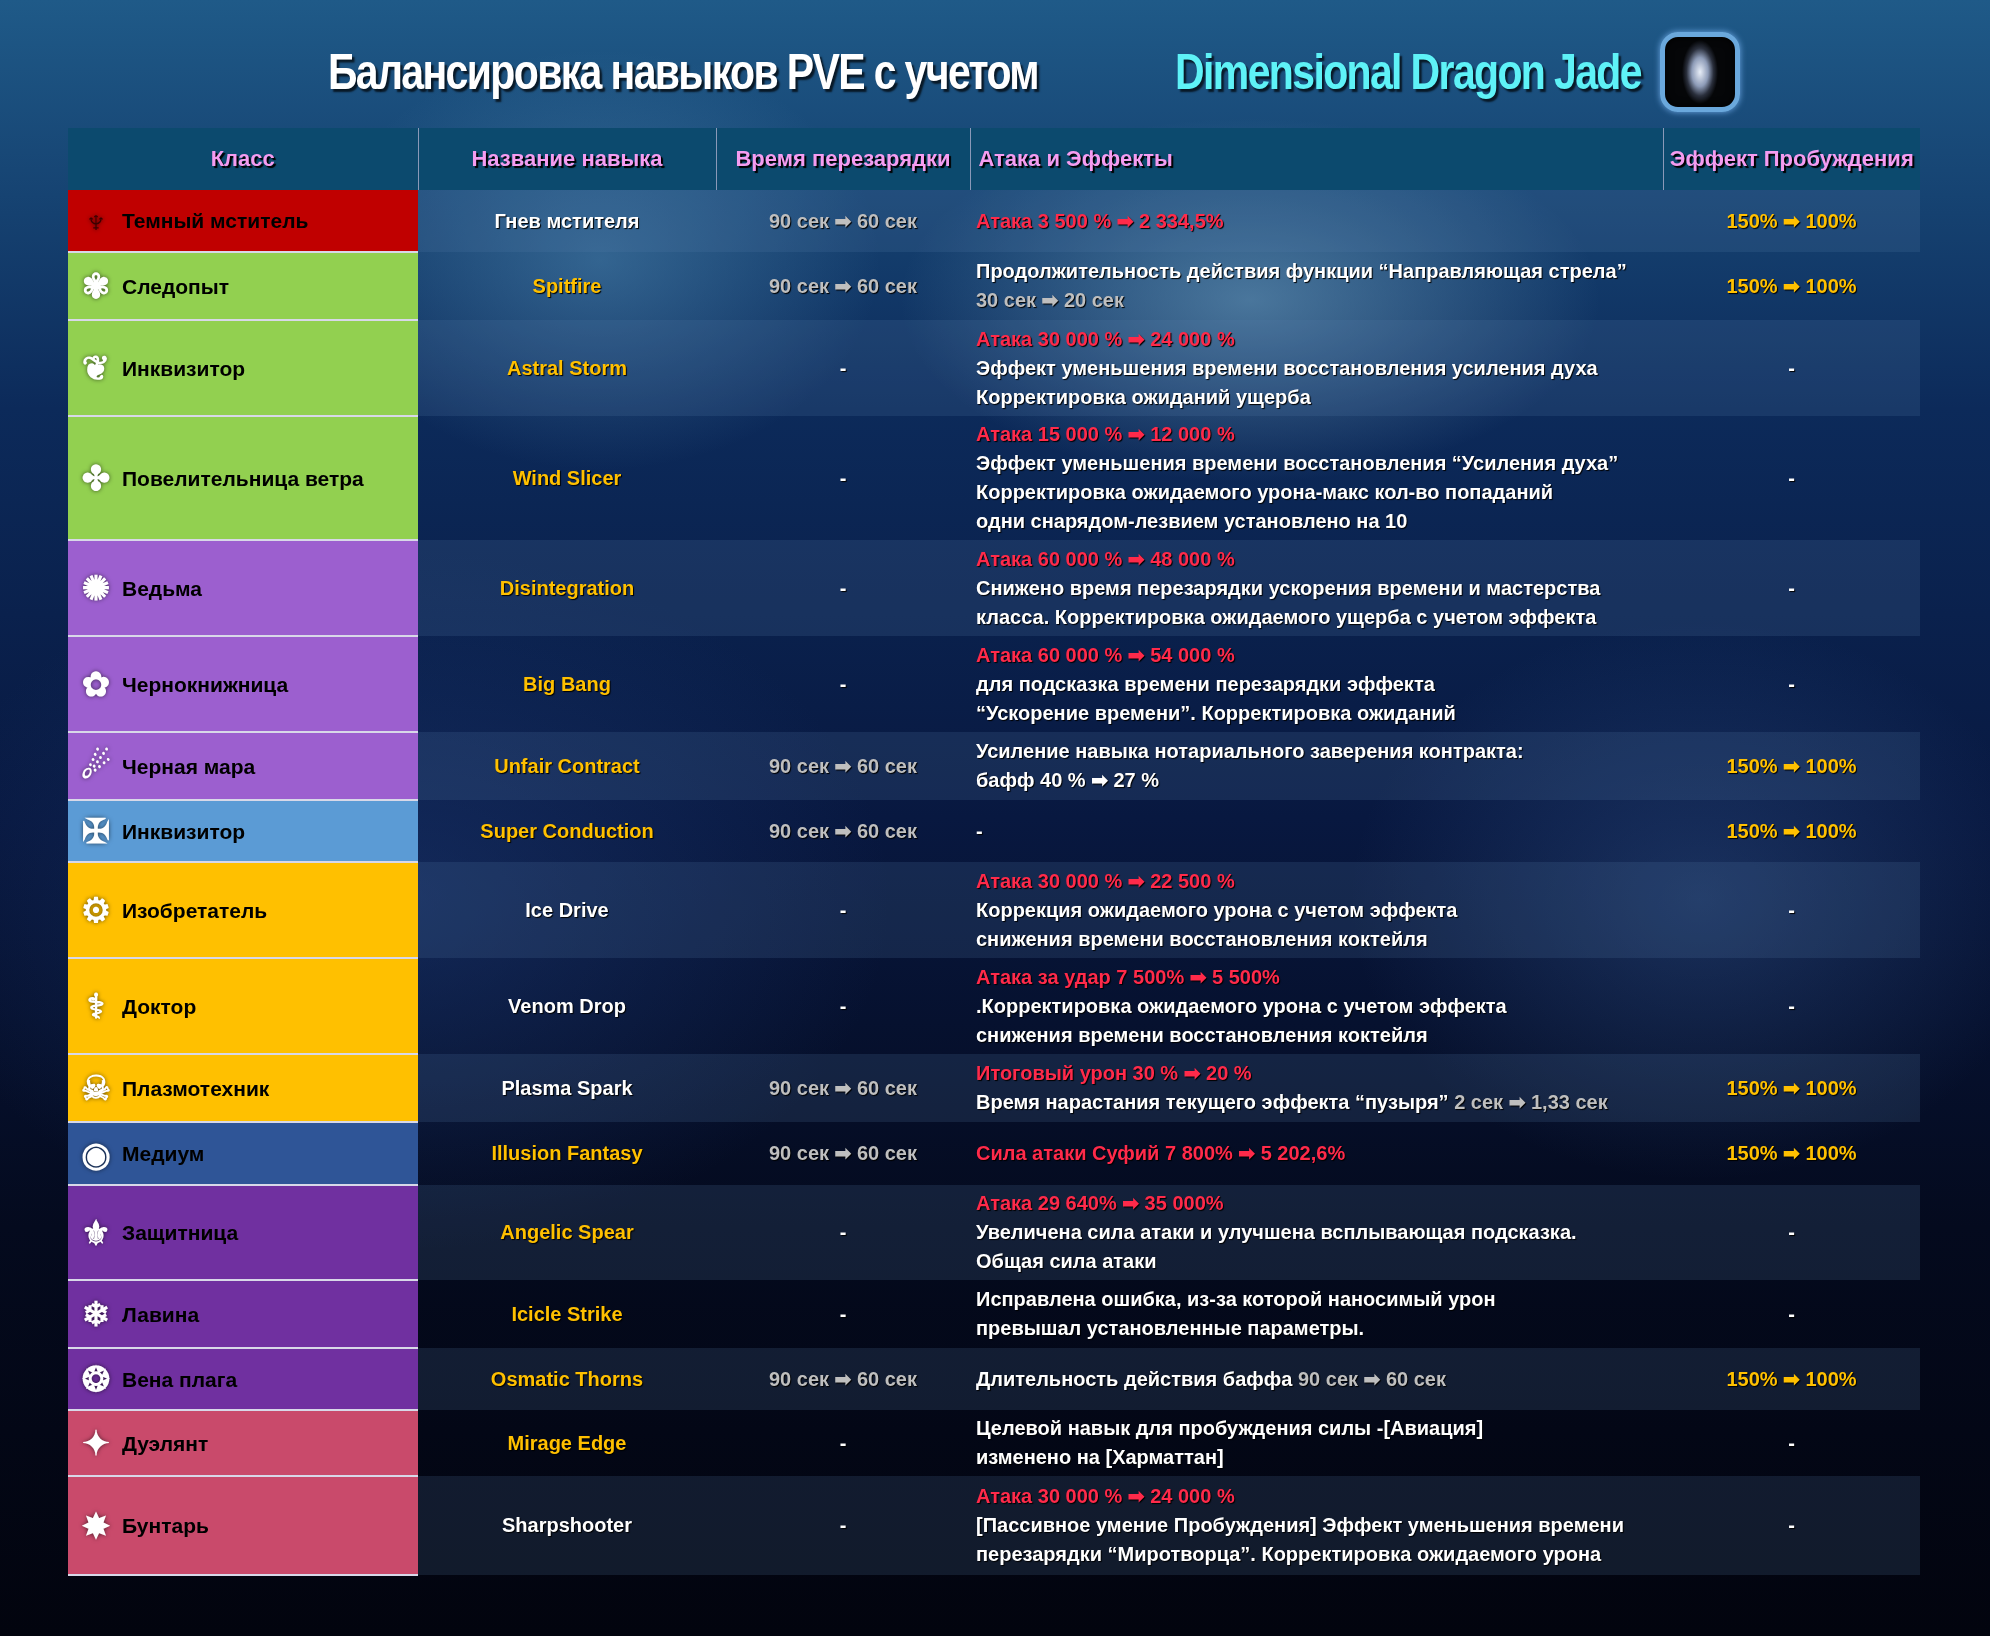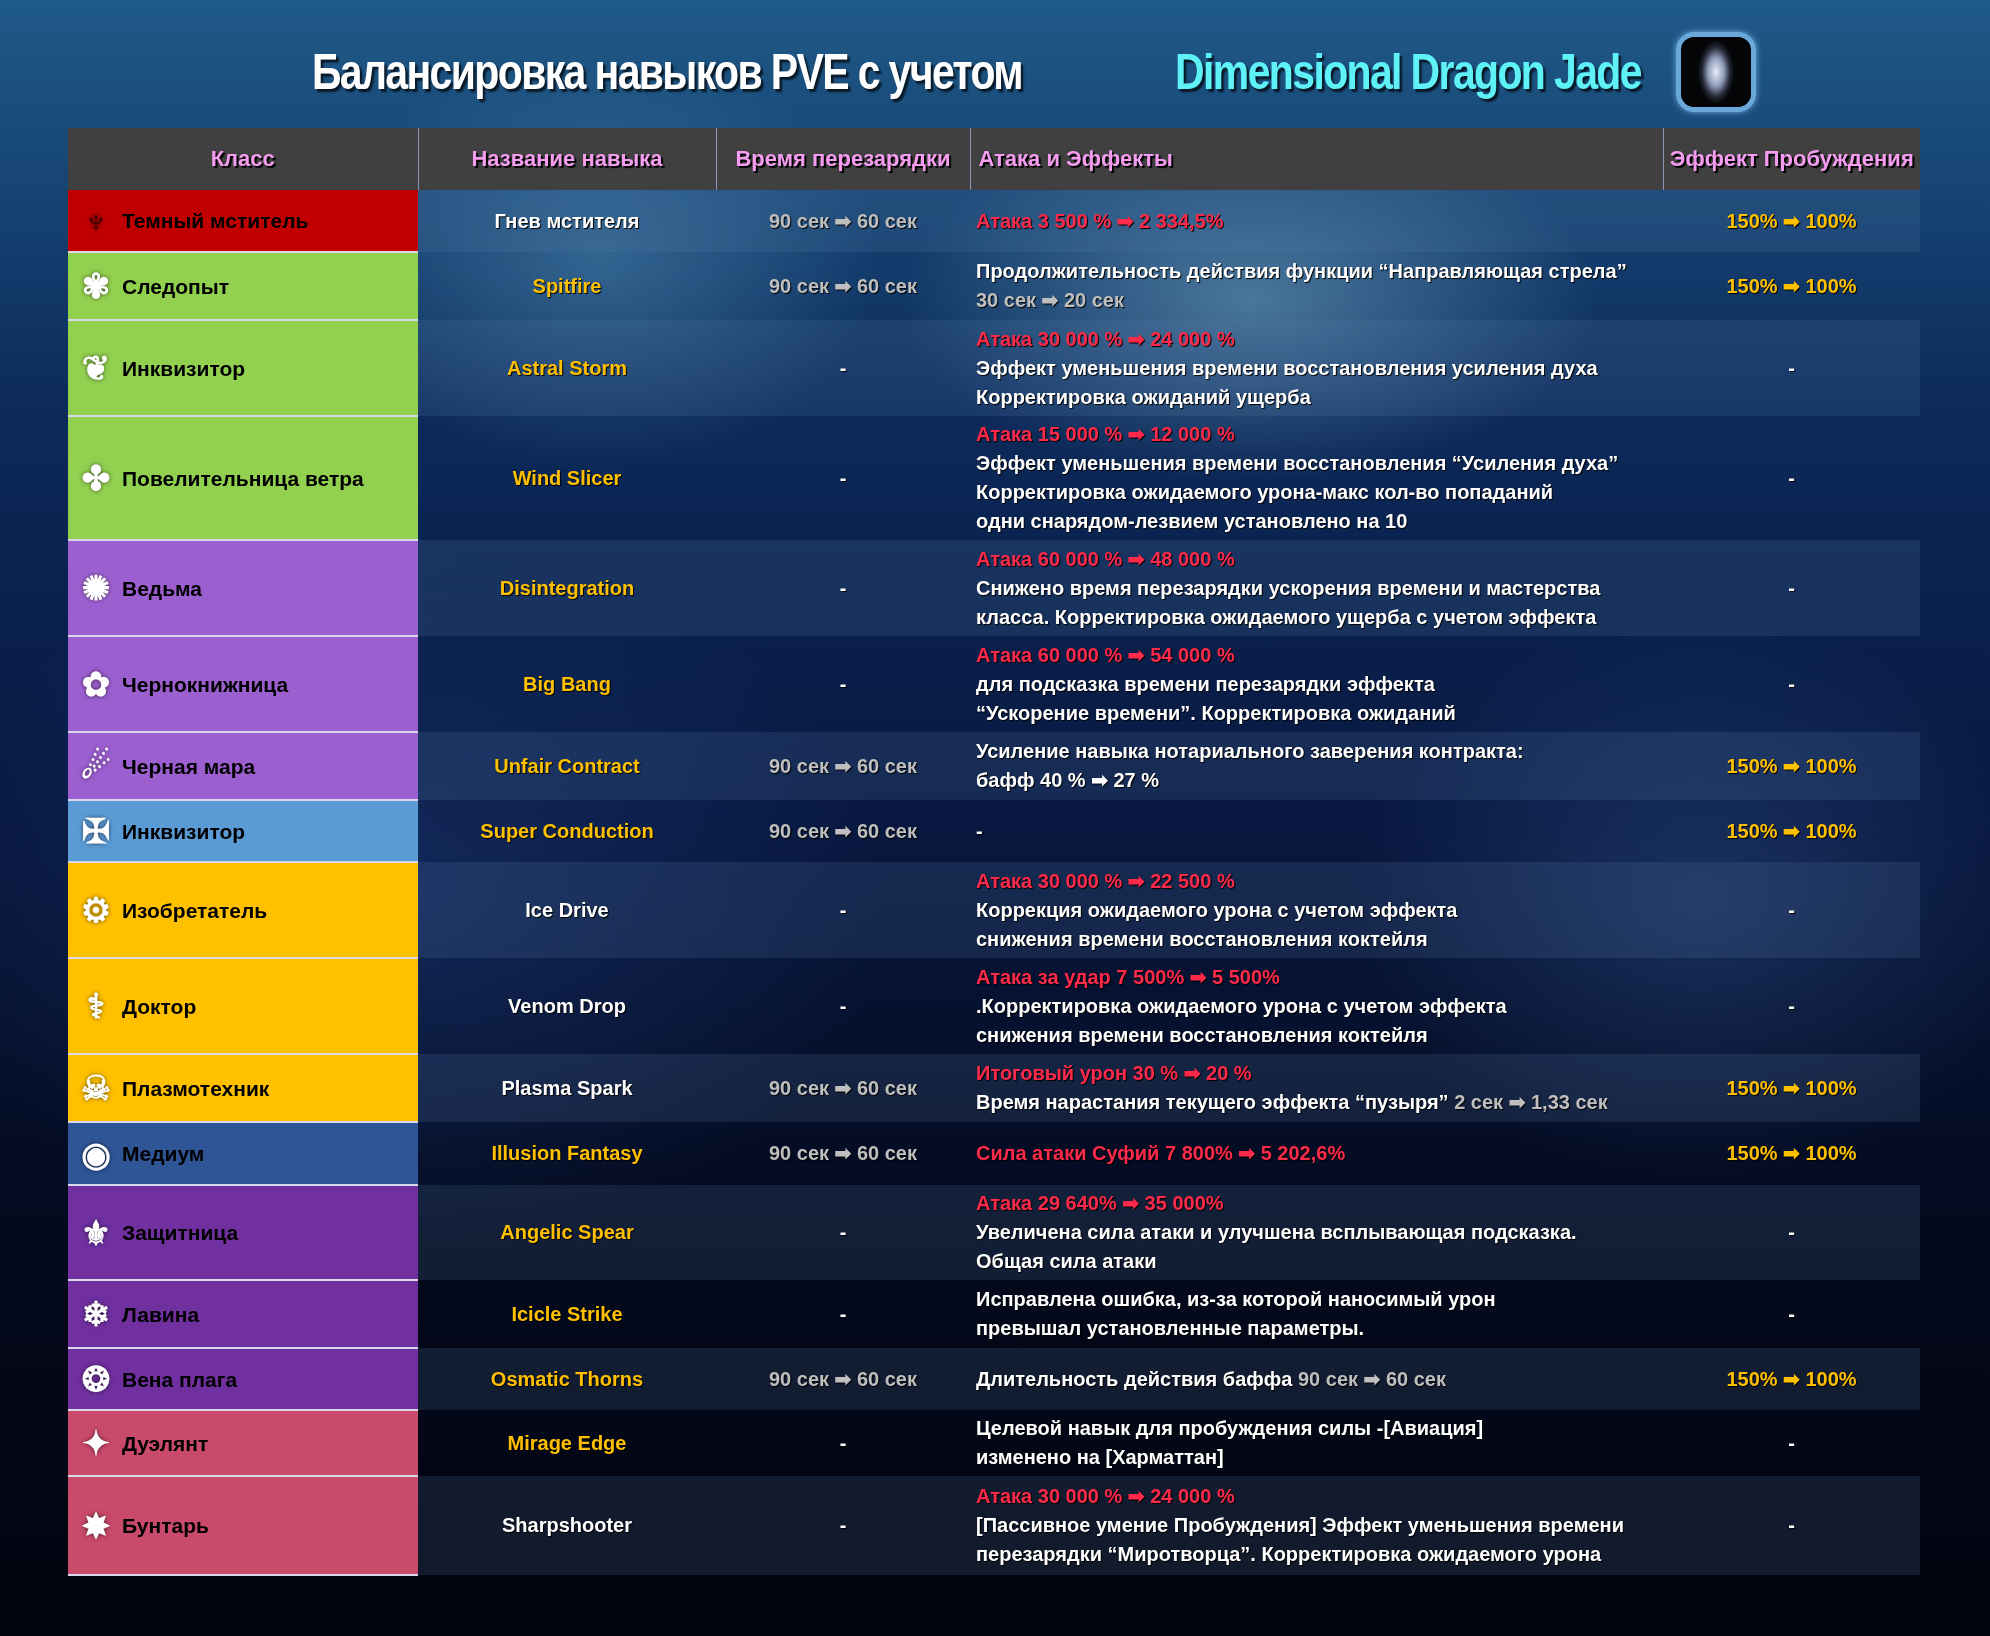--- a/index.html
+++ b/index.html
@@ -9,21 +9,21 @@
     background:
       radial-gradient(ellipse 500px 260px at 1250px 300px, rgba(120,170,200,0.55), transparent 70%),
       radial-gradient(ellipse 400px 300px at 600px 260px, rgba(90,150,190,0.45), transparent 70%),
       radial-gradient(ellipse 500px 400px at 1700px 900px, rgba(60,100,160,0.35), transparent 70%),
       radial-gradient(ellipse 700px 500px at 400px 900px, rgba(30,60,120,0.5), transparent 70%),
       linear-gradient(180deg, #1f5a88 0%, #0c2a5a 25%, #081840 50%, #040a1e 75%, #02040e 100%);
     position: relative;
   }
   .title-bar {
     position: absolute; left: 0; top: 26px; width: 1990px; height: 92px;
-    display: flex; align-items: center; justify-content: center; gap: 24px;
+    display: flex; align-items: center; justify-content: center; gap: 8px;
   }
   .title-text {
     font-family: "Liberation Sans", sans-serif;
     font-weight: 700; font-size: 50px; letter-spacing: -2px;
     transform: scaleX(0.82); transform-origin: center;
     text-shadow: 3px 3px 2px rgba(0,0,0,0.7);
     white-space: nowrap;
   }
   .title-white { color: #ffffff; }
   .title-cyan { color: #5ef2f7; }
@@ -32,21 +32,21 @@
     border: 5px solid #6aa8dc;
     background: radial-gradient(ellipse 18px 32px at 50% 50%, #e8eef8 0%, #8e9cb8 45%, #2a2f3c 75%, #050608 100%);
     box-shadow: 0 0 6px rgba(130,190,255,0.8), inset 0 0 8px #000;
     margin-left: -40px;
   }
   table {
     position: absolute; left: 68px; top: 128px; width: 1852px;
     border-collapse: collapse; table-layout: fixed;
   }
   th {
-    background: #404040; height: 62px;
+    background: #0c4a6e; height: 62px;
     color: #f59cf0; font-size: 22px; font-weight: 700;
     text-shadow: 2px 2px 1px #000;
     border-left: 1px solid #8a99b8;
     white-space: nowrap;
   }
   th:first-child { border-left: none; }
   th.left { text-align: left; padding-left: 8px; }
   td {
     color: #ffffff; font-weight: 700; font-size: 20px; line-height: 29px;
     text-shadow: 1px 1px 1px #000;

